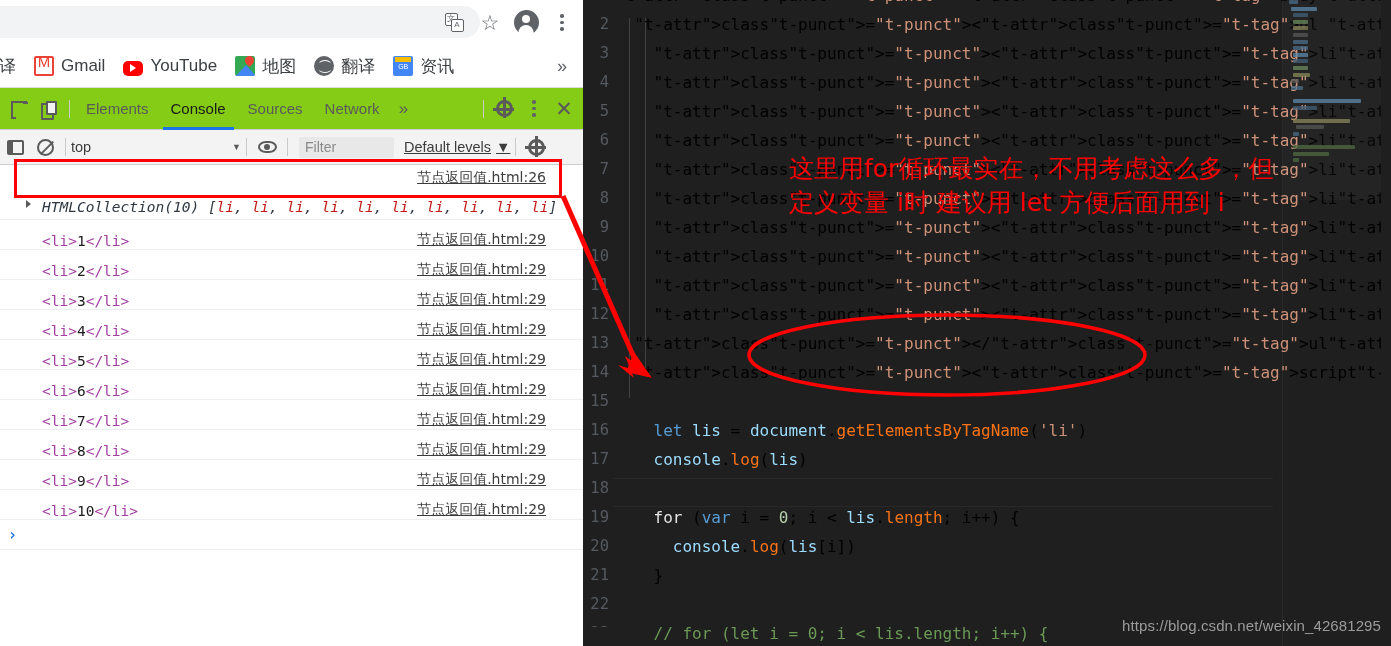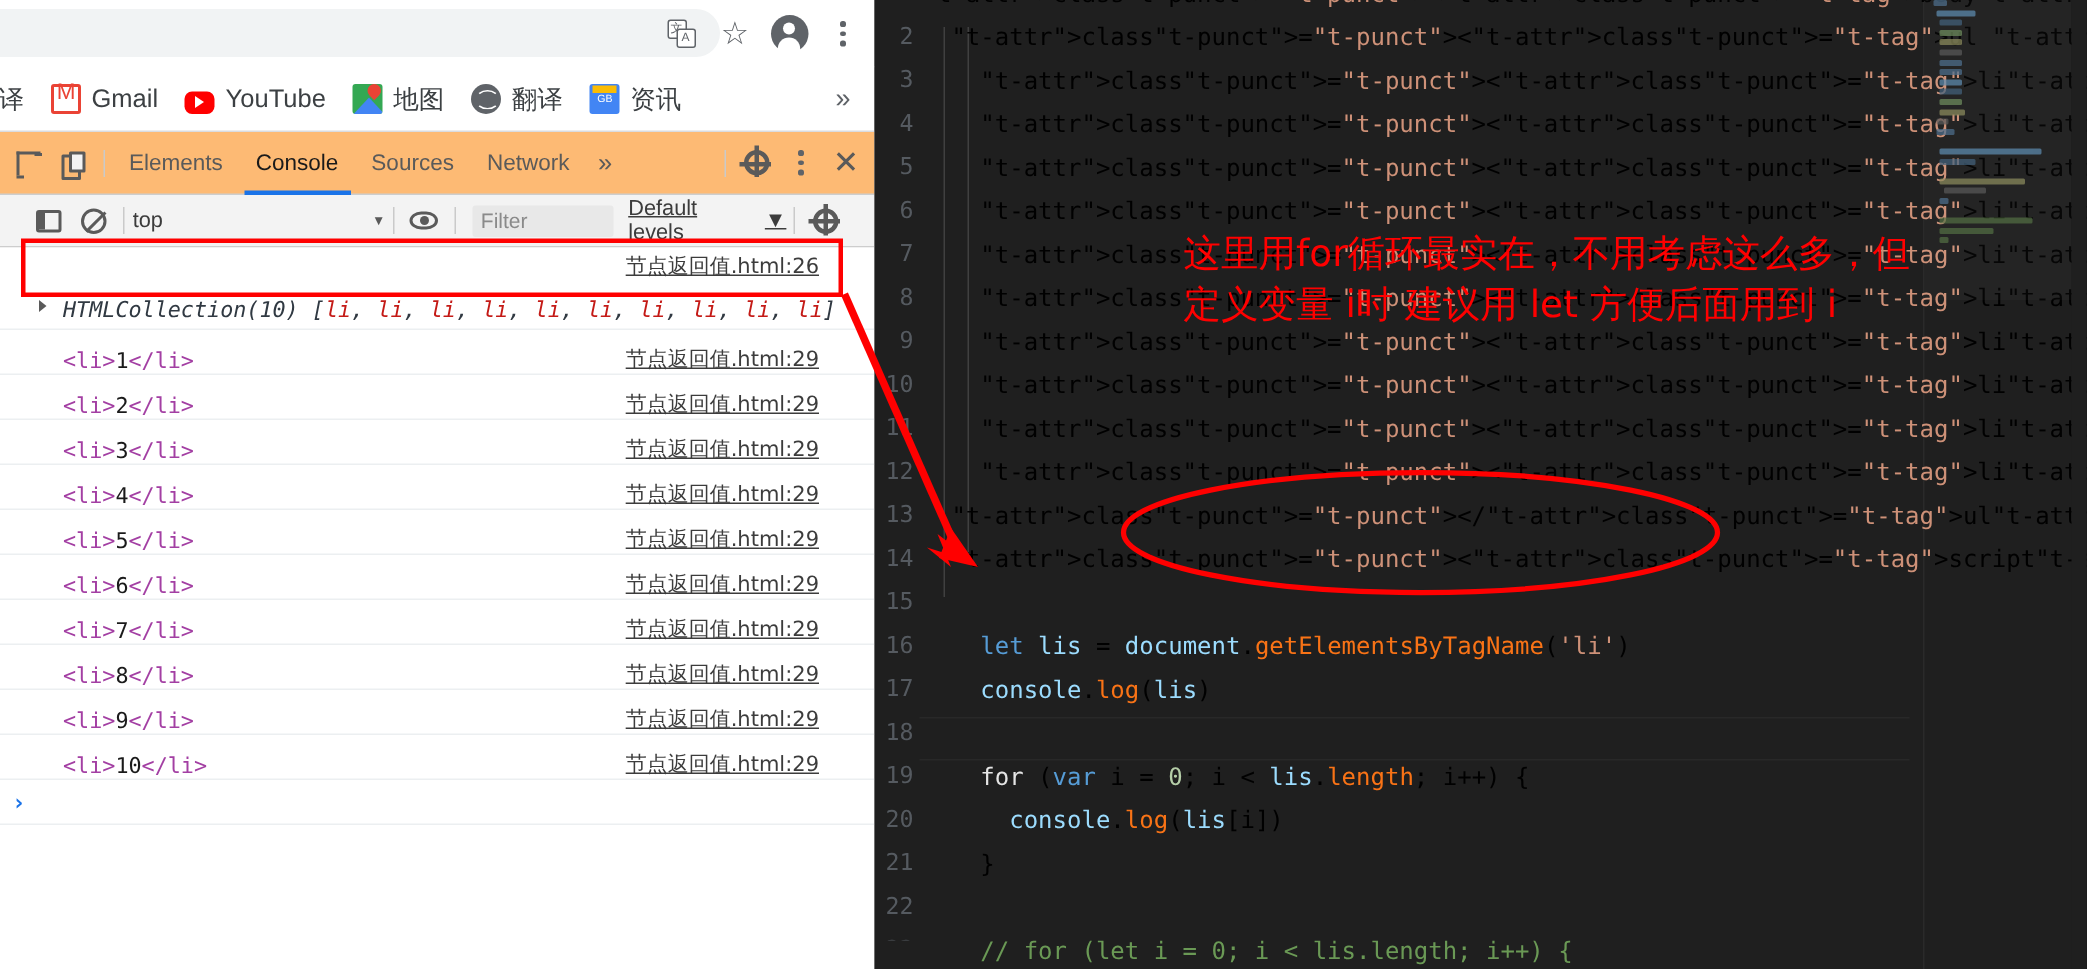--- a/index.html
+++ b/index.html
@@ -158,21 +158,21 @@
     font-size: 18px; color: #5f6368; cursor: pointer;
   }
 
   
   .devtools { background: #ffffff; }
   .dt-tabs {
     height: 42px;
     display: flex; align-items: center;
     border-bottom: 1px solid #cdcdcd;
     padding: 0 4px;
-    background: #fdba74;
+    background: #84cc16;
   }
   .dt-icobtn {
     width: 30px; height: 30px;
     display: flex; align-items: center; justify-content: center;
     cursor: pointer; color: #5a5a5a;
   }
   .dt-sep { width: 1px; height: 18px; background: #cacaca; margin: 0 5px; }
   .dt-tab {
     padding: 0 11px; height: 42px; line-height: 42px;
     font-size: 15px; color: #5a5a5a; cursor: pointer;
@@ -194,21 +194,21 @@
   }
   .gear::before { left: 4.5px; top: -6px; width: 3px; height: 21px; }
   .gear::after { left: -6px; top: 4.5px; width: 21px; height: 3px; }
   .xclose { font-size: 21px; color: #5a5a5a; line-height: 1; }
 
   .dt-filterbar {
     height: 35px;
     display: flex; align-items: center;
     border-bottom: 1px solid #cdcdcd;
     background: #f3f3f3;
-    padding: 0 18px;
+    padding: 0 0;
     font-size: 14.5px; color: #3c3c3c;
   }
   .ctx-select {
     display: flex; align-items: center;
     width: 170px; justify-content: space-between;
     cursor: pointer;
   }
   .ctx-select .caret { font-size: 9px; color: #5a5a5a; }
   .filter-box {
     width: 95px; height: 21px;
@@ -694,13 +694,14 @@
     <polygon points="652,378 626,372 634,352" fill="#ff0000"></polygon>
 
     <ellipse cx="947" cy="355" rx="198" ry="40" fill="none" stroke="#ff0000" stroke-width="3.5"></ellipse>
   </svg>
 
   <div class="annot-text">
     <div>这里用for循环最实在，不用考虑这么多，但</div>
     <div>定义变量 i时 建议用 let 方便后面用到 i</div>
   </div>
 
+  <div class="watermark">https://blog.csdn.net/weixin_42681295</div>
 </div>
 
 </body></html>

